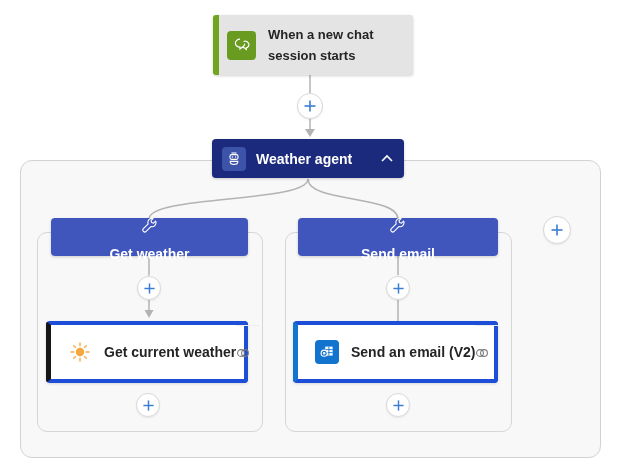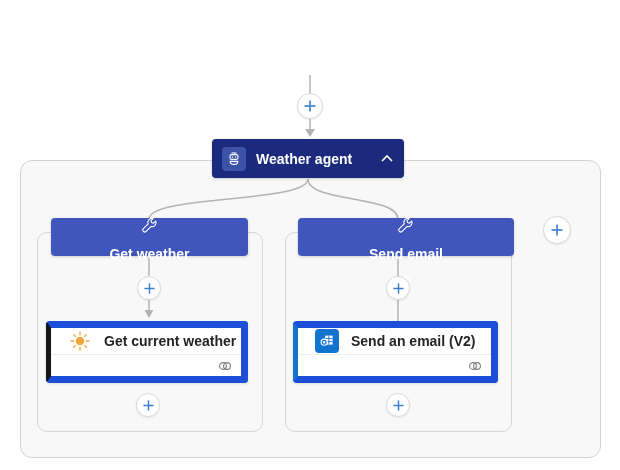--- a/index.html
+++ b/index.html
@@ -30,26 +30,26 @@
 
   .agent-header { left:212px; top:139px; width:192px; height:39px; background:#1b2a7d;
     padding:0 10px 0 10px; gap:10px; }
   .agent-icon { width:24px; height:24px; border-radius:4px; background:#3d53aa;
     display:flex; align-items:center; justify-content:center; flex:0 0 auto; }
   .node-label { font-size:14px; font-weight:700; color:#ffffff; white-space:nowrap; flex:1 1 auto; }
   .chev { flex:0 0 auto; display:flex; align-items:center; cursor:pointer; }
 
   .branch-header { top:218px; height:38px; background:#4156bd; padding:0 12px; gap:12px;flex-direction:column; }
   .branch-header.b1 { left:51px; width:197px; }
-  .branch-header.b2 { left:298px; width:216px; }
+  .branch-header.b2 { left:298px; width:200px; }
 
   
   .action-card { position:absolute; top:321px; height:62px; background:#ffffff;
-    border:7px solid #1d4ed8; border-radius:4px; z-index:3;
-    box-shadow:0 1px 3px rgba(0,0,0,.13); cursor:pointer; display:flex; flex-direction:column; }
+    border:4px solid #1d4ed8; border-radius:4px; z-index:3;
+    box-shadow:0 1px 3px rgba(0,0,0,.13); cursor:pointer; display:flex; flex-direction:row; }
   .action-card.a1 { left:46px; width:202px; border-left:5px solid #151515; }
   .action-card.a2 { left:293px; width:205px; border-left:5px solid #1374cf; }
   .action-title { flex:1 1 auto; display:flex; align-items:center; gap:12px; padding-left:17px; }
   .action-title .title-text { font-size:14px; font-weight:700; color:#242424; white-space:nowrap; }
   .action-footer { flex:0 0 22px; border-top:1px solid #ececec; display:flex;
     align-items:center; justify-content:flex-end; padding-right:9px; }
   .sun-wrap, .ol-wrap { width:24px; height:24px; display:flex; align-items:center;
     justify-content:center; flex:0 0 auto; }
   .ol-box { width:24px; height:24px; border-radius:4px; background:#1374cf;
     display:flex; align-items:center; justify-content:center; }
@@ -78,20 +78,32 @@
       <path d="M308 179 C 308 203, 398 195, 398 219"></path>
       <line x1="149" y1="256" x2="149" y2="311"></line>
       <line x1="398" y1="256" x2="398" y2="321"></line>
     </g>
     <g fill="#b3b3b3" stroke="none">
       <polygon points="305,129 315,129 310,137"></polygon>
       <polygon points="144.5,310 153.5,310 149,318"></polygon>
     </g>
   </svg>
 
+  <div class="node trigger-card">
+    <span class="trigger-icon">
+      <svg width="18" height="18" viewBox="0 0 18 18" fill="none" stroke="#ffffff" stroke-width="1.2">
+        <path d="M7 3.2 a4.6 4 0 1 0 0 8 l0 1.8 2.2-1.8 a4.6 4 0 0 0 2.4-3.5"></path>
+        <path d="M10.5 5.5 a4 3.4 0 1 1 2.8 6.4 l0 1.6 -1.9-1.6 a4 3.4 0 0 1 -2.2-1"></path>
+      </svg>
+    </span>
+    <span class="trigger-label">
+      <span>When a new chat</span><br>
+      <span>session starts</span>
+    </span>
+  </div>
 
   <button class="plus med" style="left:297px; top:93px;">
     <svg width="14" height="14" viewBox="0 0 14 14">
       <g stroke="#3b7dd4" stroke-width="1.6">
           <line x1="7" y1="1.5" x2="7" y2="12.5"></line>
           <line x1="1.5" y1="7" x2="12.5" y2="7"></line>
         </g>
     </svg>
   </button>
 

